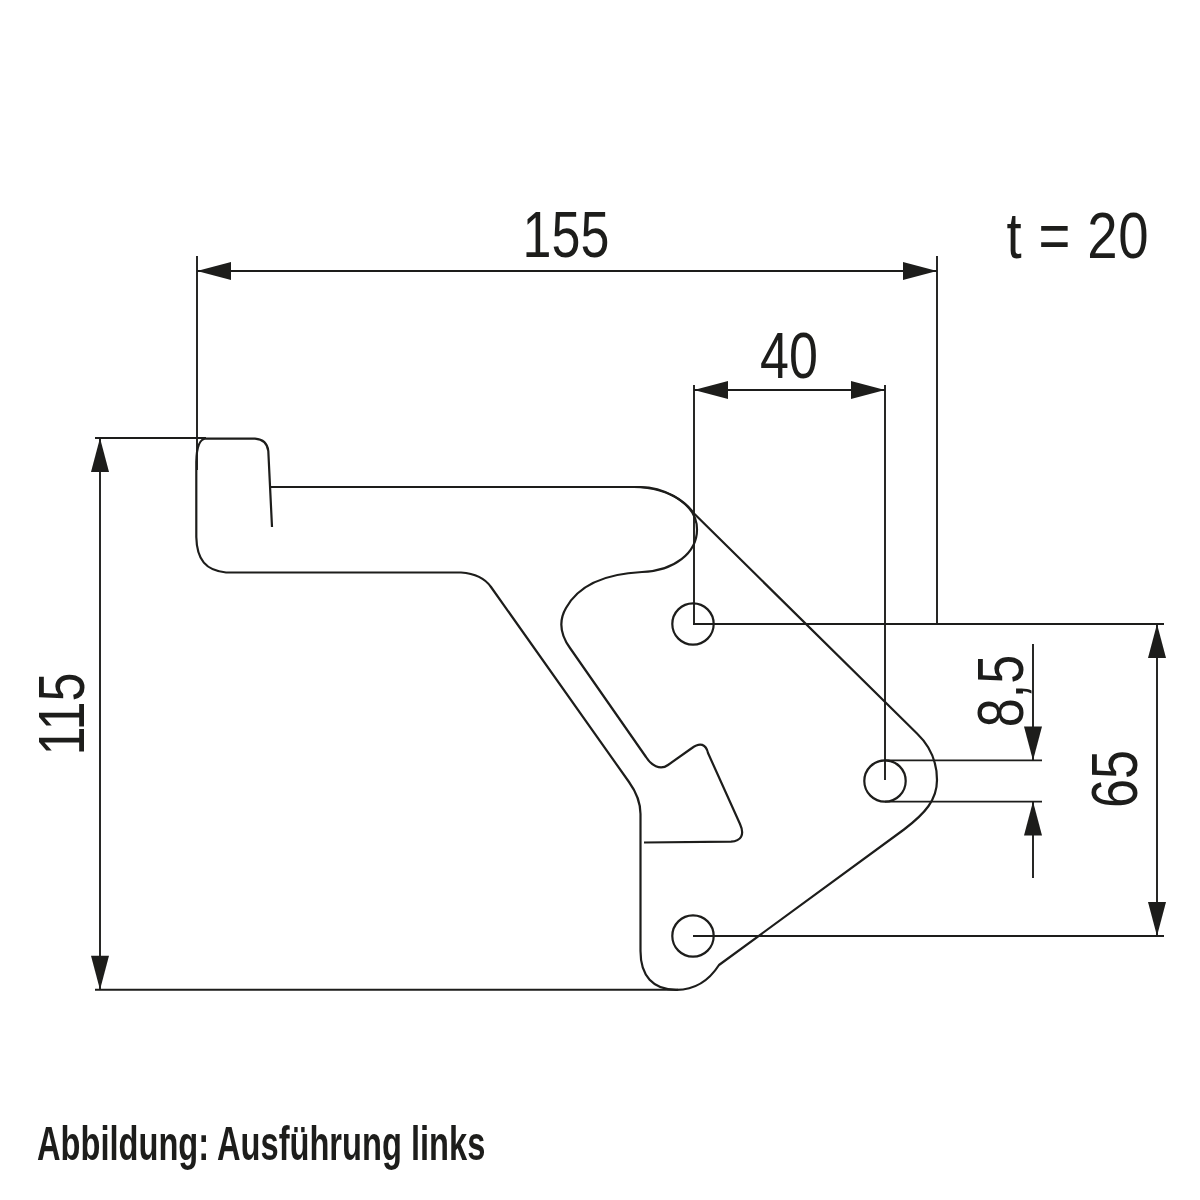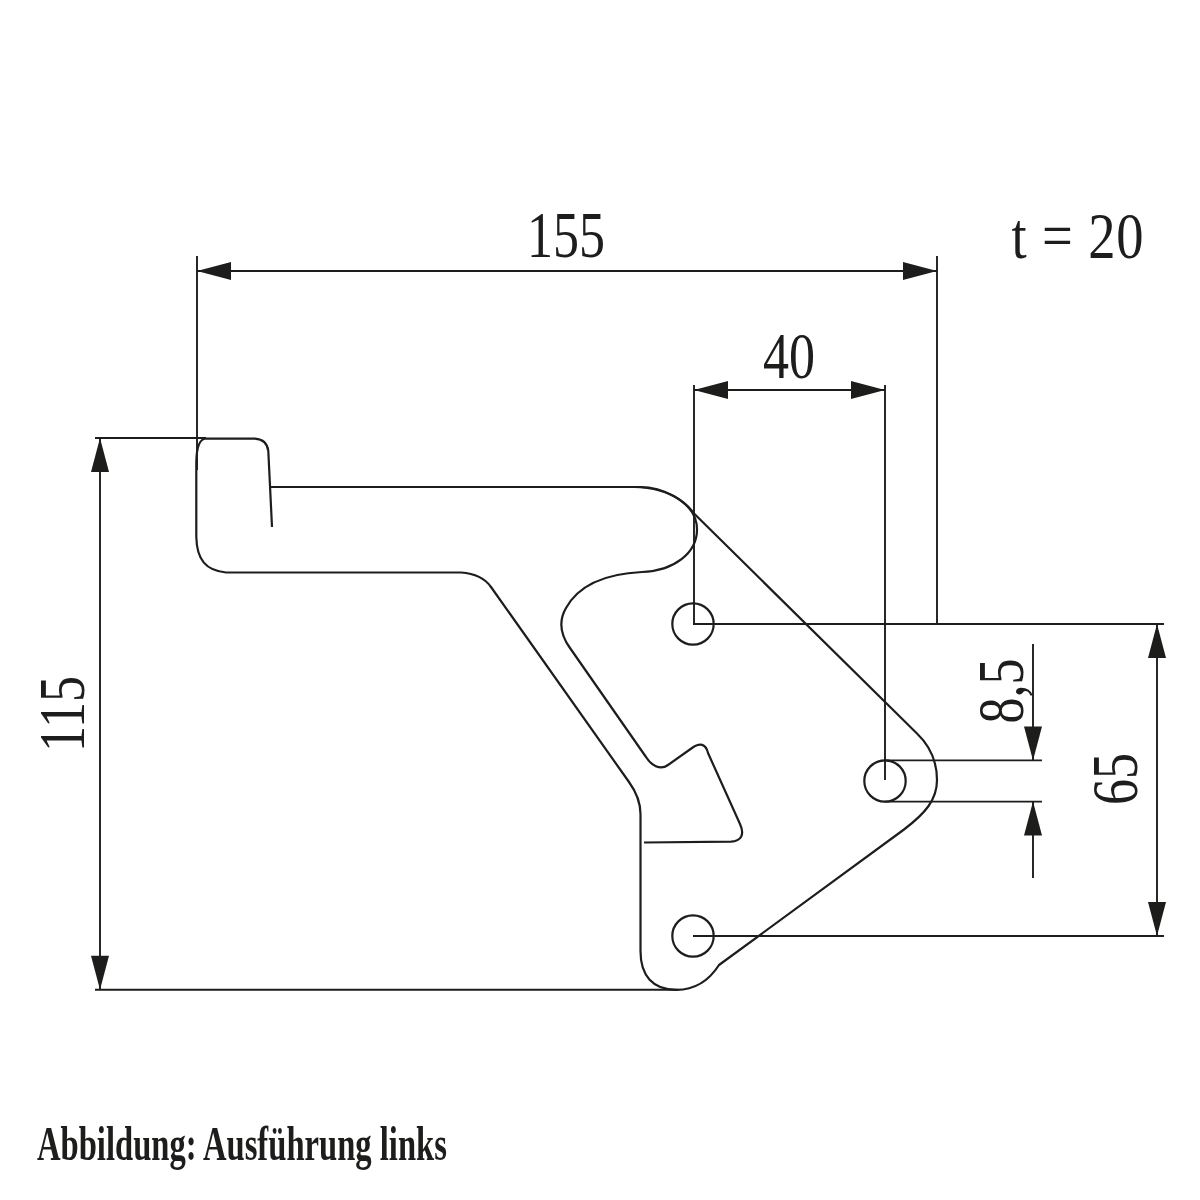--- a/index.html
+++ b/index.html
@@ -1,17 +1,17 @@
 <!DOCTYPE html>
 <html><head>
 <meta charset="utf-8">
 <style>
   html,body{margin:0;padding:0;background:#ffffff;}
   .page{position:relative;width:1200px;height:1200px;background:#ffffff;overflow:hidden;
-        font-family:Liberation Serif, serif;}
+        font-family:Liberation Sans, sans-serif;}
   svg{position:absolute;left:0;top:0;}
   .edge{fill:none;stroke:#1d1d1b;stroke-width:2.2;stroke-linecap:butt;stroke-linejoin:round;}
   .dim{fill:none;stroke:#1d1d1b;stroke-width:1.9;}
   .arrowfill{fill:#1d1d1b;stroke:none;}
   .dimtext{fill:#1d1d1b;font-size:65px;font-weight:400;text-anchor:middle;}
   .caption{fill:#1d1d1b;font-size:48px;font-weight:bold;}
 </style>
 </head>
 <body>
 

